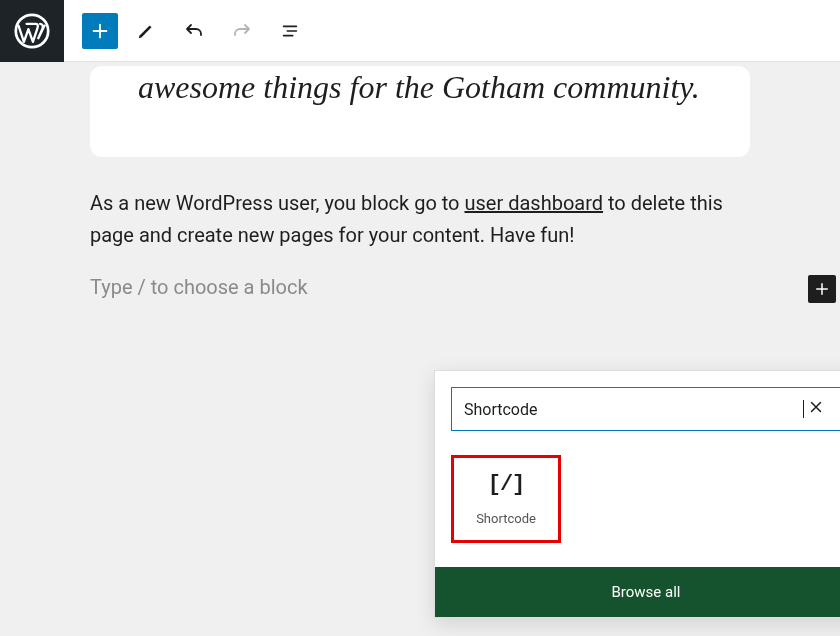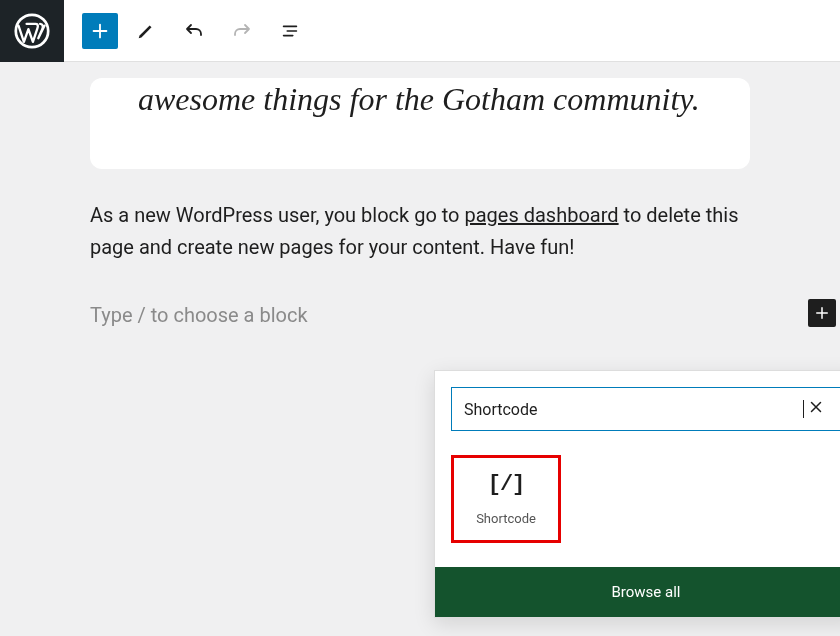--- a/index.html
+++ b/index.html
@@ -52,21 +52,21 @@
     justify-content: center;
     cursor: pointer;
     color: #1e1e1e;
   }
   .tool-icon.disabled { color: #b4b4b4; cursor: default; }
   .content-area {
     padding: 0 0 0 0;
     position: relative;
   }
   .quote-block {
-    margin: 16px 90px 30px 90px;
+    margin: 4px 90px 30px 90px;
     background: #fff;
     border-radius: 12px;
     padding: 0 48px 48px 48px;
   }
   .quote-text {
     font-family: Georgia, "Times New Roman", serif;
     font-style: italic;
     font-size: 32px;
     line-height: 1.35;
     color: #1e1e1e;
@@ -78,21 +78,21 @@
     color: #1e1e1e;
   }
   .paragraph .link {
     text-decoration: underline;
     color: #1e1e1e;
   }
   .placeholder-row {
     margin: 12px 90px;
     position: relative;
     display: flex;
-    align-items: flex-end;
+    align-items: flex-start;
     height: 40px;
   }
   .placeholder-text {
     color: #8a8a8a;
     font-size: 20px;
   }
   .inline-add {
     position: absolute;
     right: -86px;
     width: 28px;
@@ -216,21 +216,21 @@
       </svg>
     </div>
   </div>
 </div>
 
 <div class="content-area">
   <div class="quote-block">
     <div class="quote-text">awesome things for the Gotham community.</div>
   </div>
   <p class="paragraph">
-    <span>As a new WordPress user, you block go to </span><span class="link">pages dashboard</span><span> to delete this page and create new pages for your content. Have fun!</span>
+    <span>As a new WordPress user, you block go to </span><span class="link">user dashboard</span><span> to delete this page and create new pages for your content. Have fun!</span>
   </p>
   <div class="placeholder-row">
     <span class="placeholder-text">Type / to choose a block</span>
     <div class="inline-add">
       <svg width="18" height="18" viewBox="0 0 24 24">
           <path d="M12 5v14M5 12h14" stroke="#fff" stroke-width="2" stroke-linecap="round"></path>
         </svg>
     </div>
   </div>
 </div>

